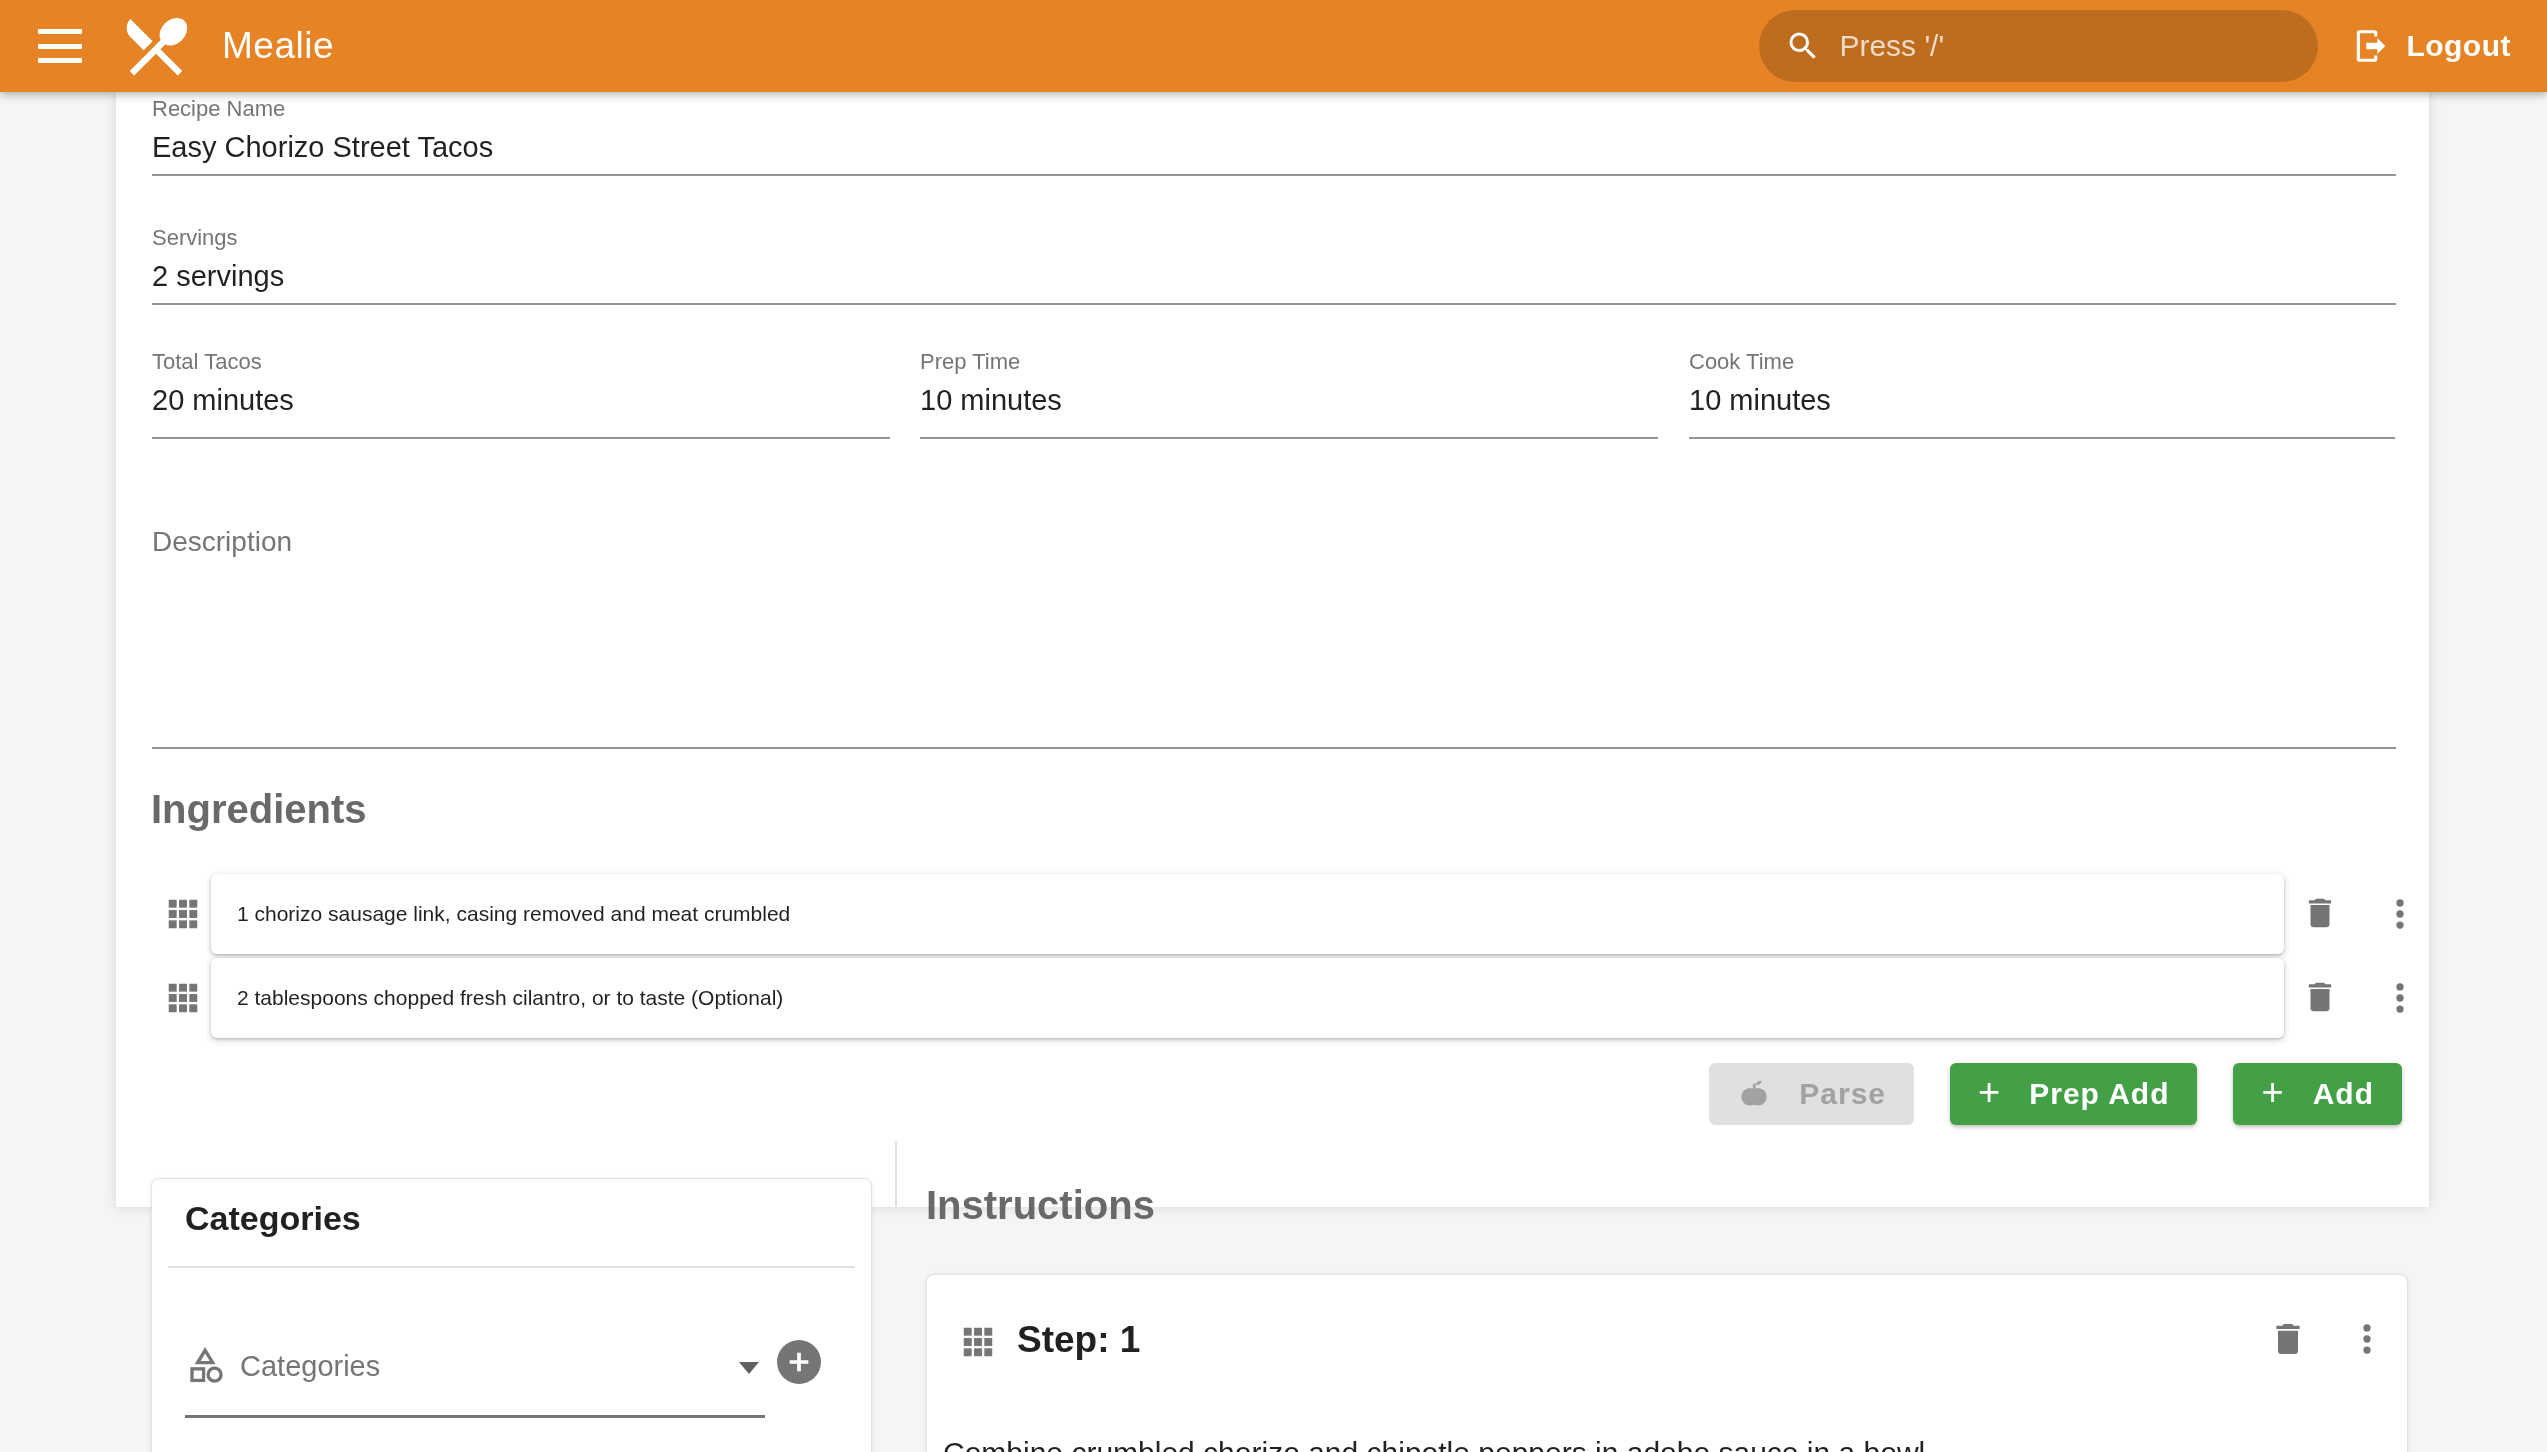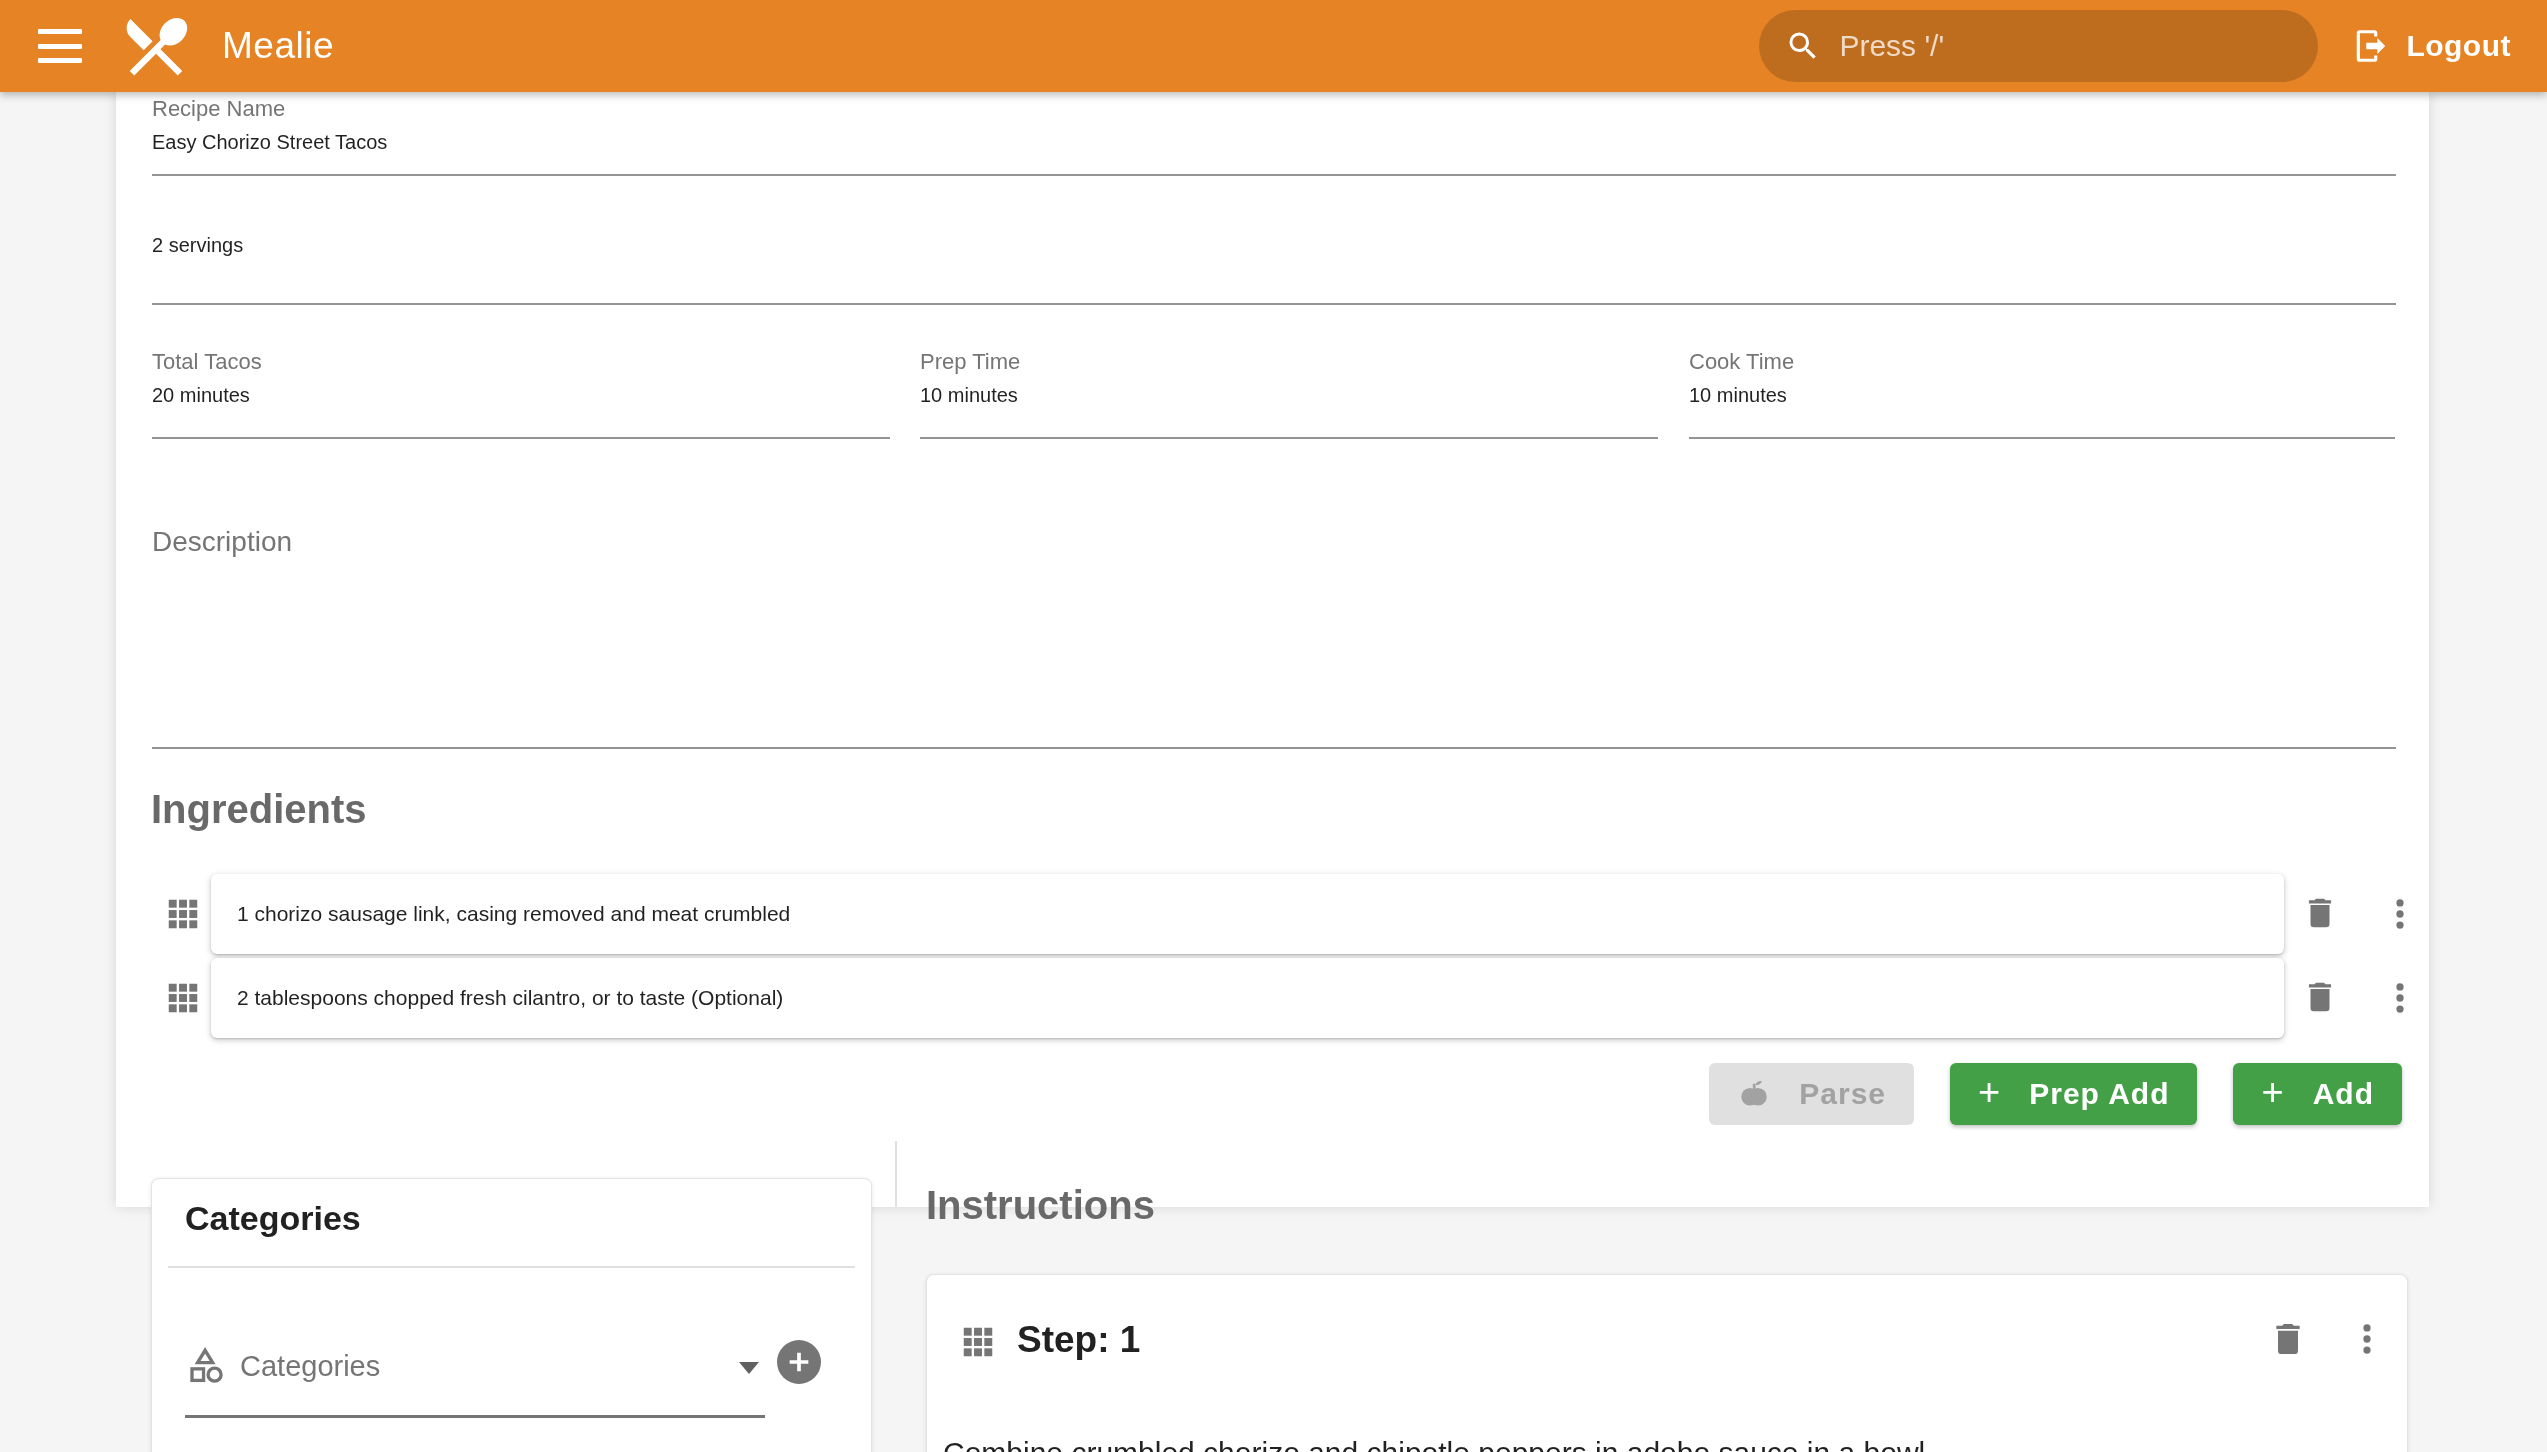--- a/index.html
+++ b/index.html
@@ -33,21 +33,21 @@
 
   
   .main-card{
     position:absolute;left:116px;top:92px;width:2313px;height:1115px;
     background:#fff;box-shadow:0 0 12px rgba(0,0,0,0.13);
   }
   .field{position:absolute;border-bottom:2px solid #949494;box-sizing:border-box;}
   .field .flabel{display:block;font-size:22px;color:#757575;line-height:26px;}
   .field input{
     display:block;width:100%;border:none;outline:none;background:transparent;
-    font-size:20px;color:rgba(0,0,0,0.87);font-family:inherit;margin-top:9px;padding:0;
+    font-size:29px;color:rgba(0,0,0,0.87);font-family:inherit;margin-top:9px;padding:0;
   }
   .f-recipe{left:36px;top:4px;width:2244px;height:80px;}
   .f-servings{left:36px;top:133px;width:2244px;height:80px;}
   .f-total{left:36px;top:257px;width:738px;height:90px;}
   .f-prep{left:804px;top:257px;width:738px;height:90px;}
   .f-cook{left:1573px;top:257px;width:706px;height:90px;}
   .f-desc{left:36px;top:434px;width:2244px;height:223px;border-bottom:2px solid #949494;position:absolute;box-sizing:border-box;}
   .f-desc textarea{
     width:100%;height:209px;border:none;outline:none;resize:none;background:transparent;
     font-family:inherit;font-size:28px;color:rgba(0,0,0,0.87);padding:0;
@@ -141,20 +141,21 @@
 </div>
 
 <div class="main-card">
 
   <div class="field f-recipe">
     <span class="flabel">Recipe Name</span>
     <input type="text" value="Easy Chorizo Street Tacos" style="">
   </div>
 
   <div class="field f-servings">
+    <span class="flabel">Servings</span>
     <input type="text" value="2 servings" style="">
   </div>
 
   <div class="field f-total">
     <span class="flabel">Total Tacos</span>
     <input type="text" value="20 minutes" style="">
   </div>
   <div class="field f-prep">
     <span class="flabel">Prep Time</span>
     <input type="text" value="10 minutes" style="">

